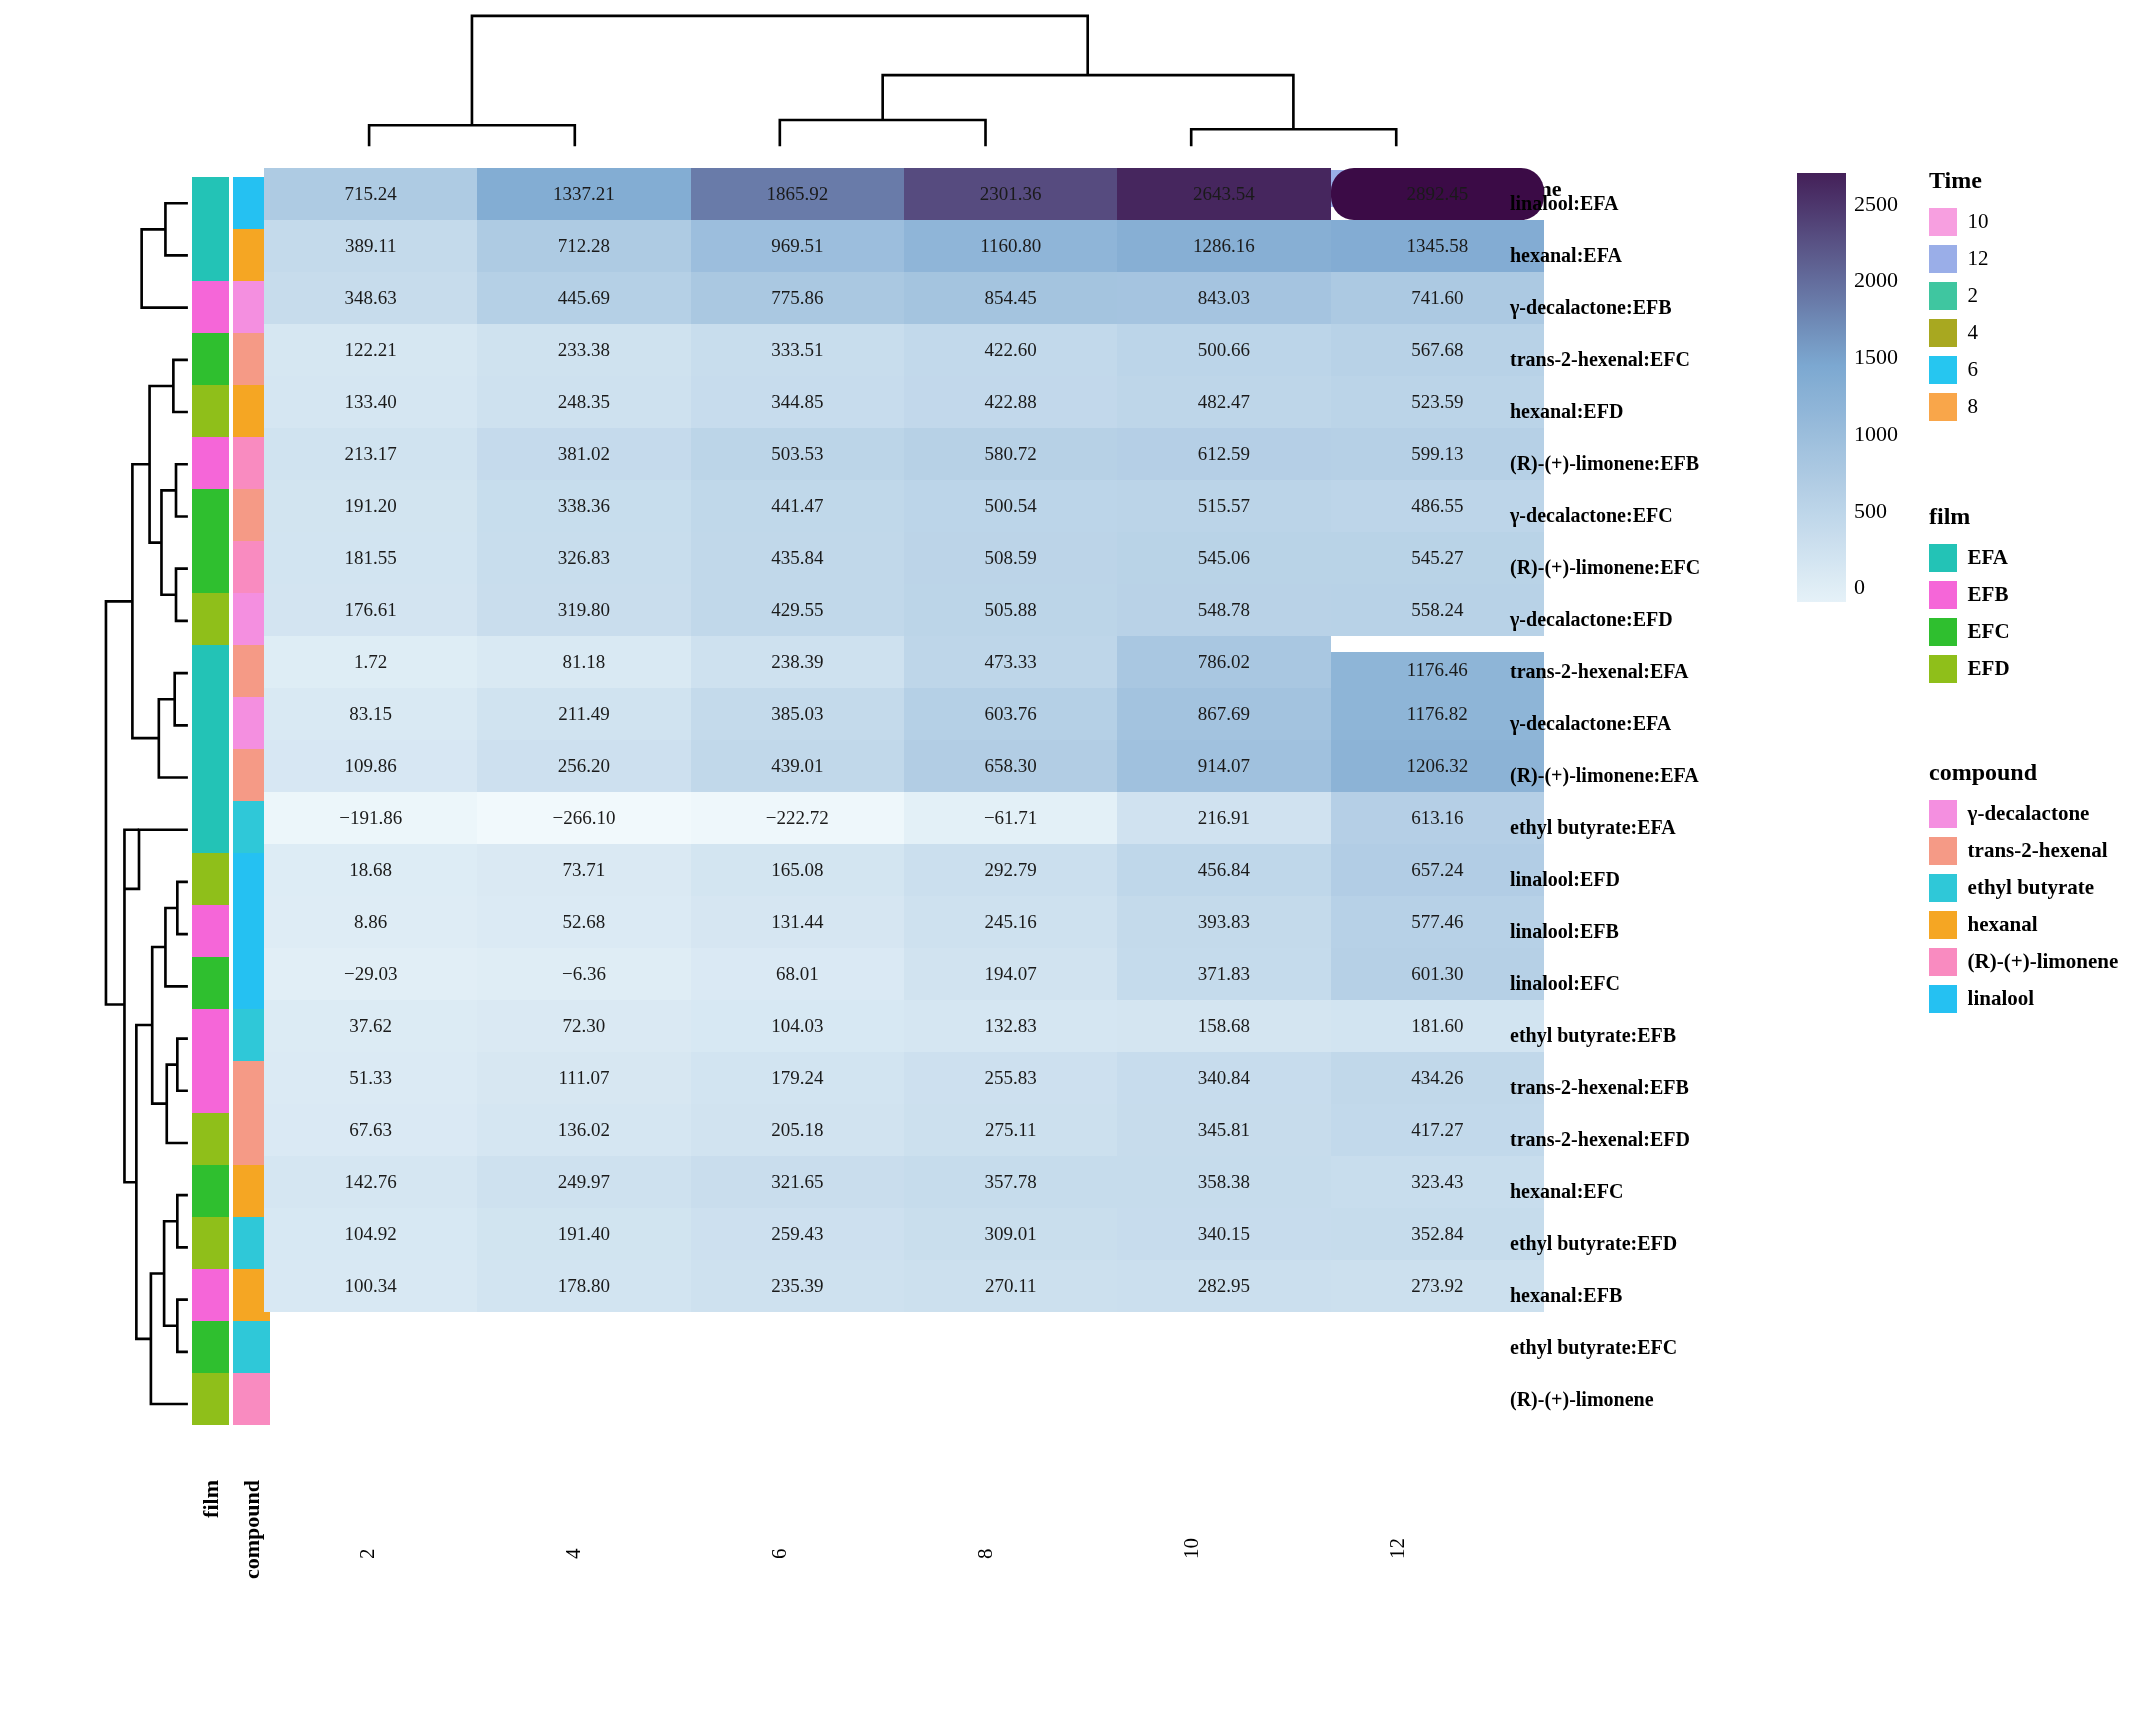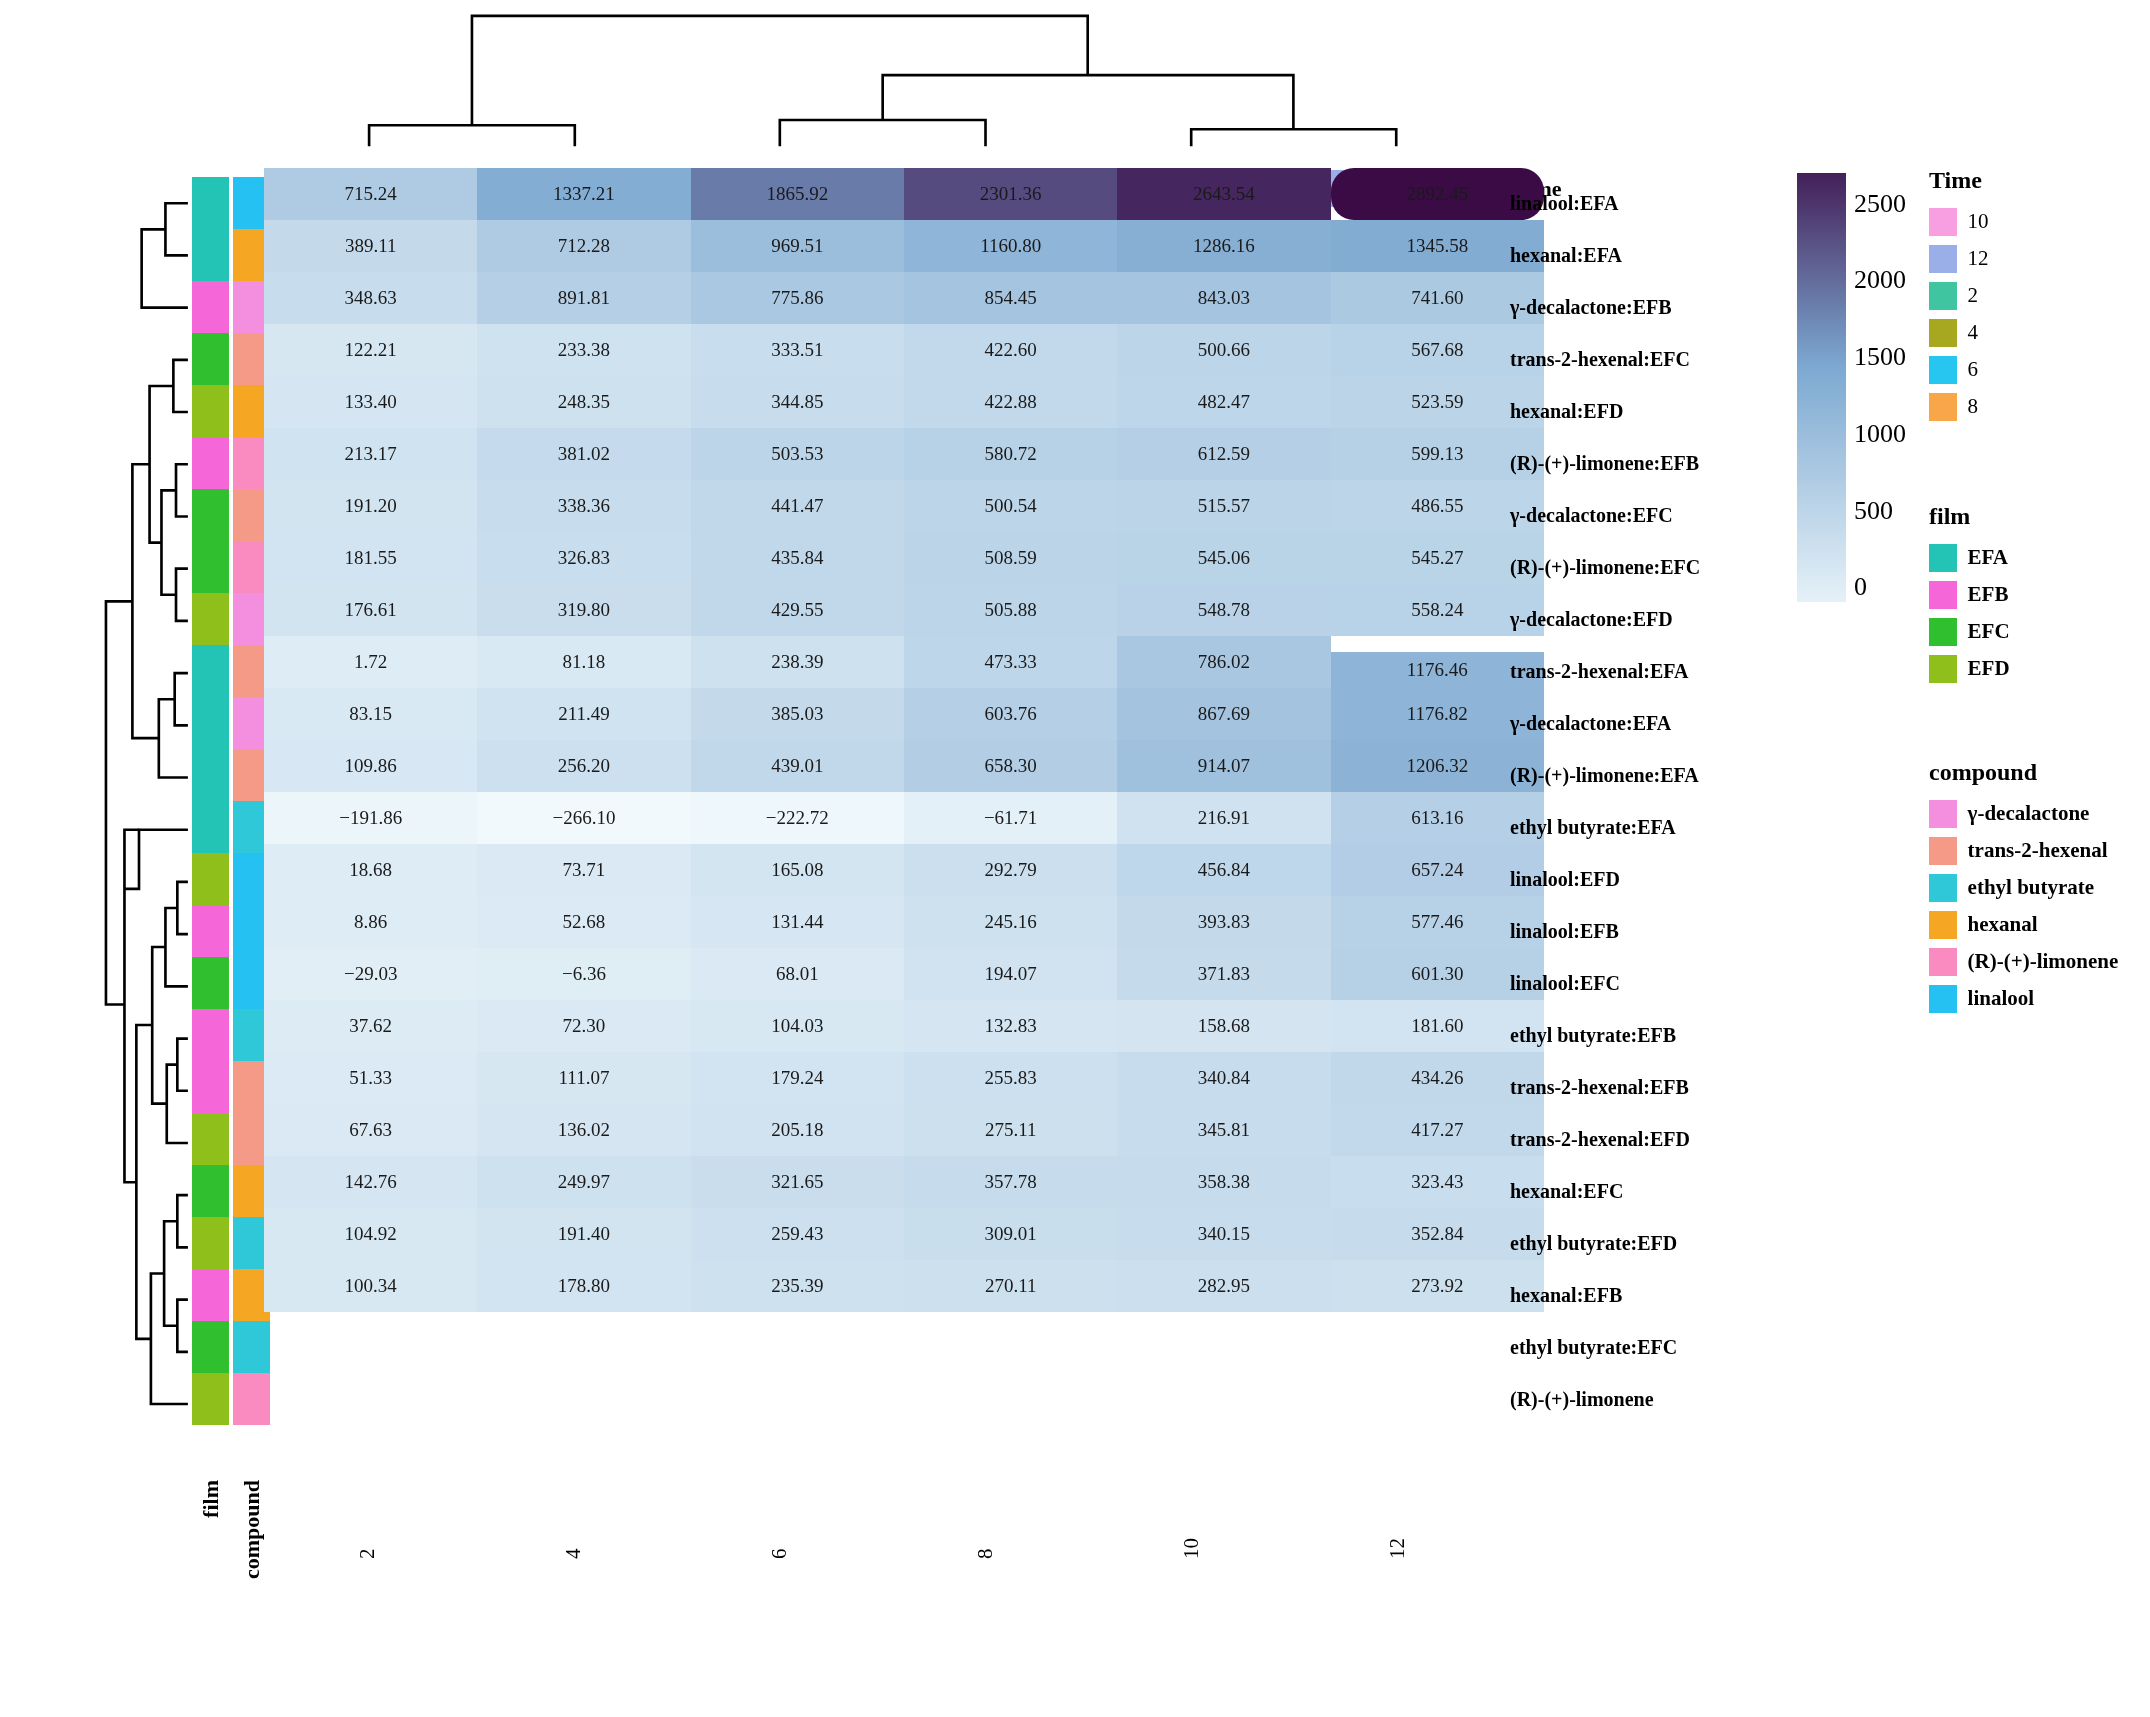--- a/index.html
+++ b/index.html
@@ -123,21 +123,21 @@
     position: absolute;
     left: 1797px;
     top: 173px;
     width: 49px;
     height: 429px;
     border: 0;
   }
   .cb-tick {
     position: absolute;
     left: 1854px;
-    font-size: 26px;
+    font-size: 22px;
     color: #000;
     transform: translateY(-50%);
   }
 
   
   .legend-block { position: absolute; }
   .legend-title {
     font-size: 24px;
     font-weight: bold;
     color: #000;
@@ -315,21 +315,21 @@
     <div class="hm-row">
       <div class="hm-cell" style="background: rgb(196, 218, 235);">389.11</div>
       <div class="hm-cell" style="background: rgb(174, 203, 227);">712.28</div>
       <div class="hm-cell" style="background: rgb(156, 190, 221);">969.51</div>
       <div class="hm-cell" style="background: rgb(143, 181, 216);">1160.80</div>
       <div class="hm-cell" style="background: rgb(135, 175, 212);">1286.16</div>
       <div class="hm-cell" style="background: rgb(131, 172, 211);">1345.58</div>
     </div>
     <div class="hm-row">
       <div class="hm-cell" style="background: rgb(199, 220, 236);">348.63</div>
-      <div class="hm-cell" style="background: rgb(181, 208, 230);">891.81</div>
+      <div class="hm-cell" style="background: rgb(181, 208, 230);">445.69</div>
       <div class="hm-cell" style="background: rgb(170, 200, 225);">775.86</div>
       <div class="hm-cell" style="background: rgb(164, 196, 223);">854.45</div>
       <div class="hm-cell" style="background: rgb(165, 196, 224);">843.03</div>
       <div class="hm-cell" style="background: rgb(172, 201, 226);">741.60</div>
     </div>
     <div class="hm-row">
       <div class="hm-cell" style="background: rgb(214, 231, 242);">122.21</div>
       <div class="hm-cell" style="background: rgb(207, 226, 239);">233.38</div>
       <div class="hm-cell" style="background: rgb(200, 221, 237);">333.51</div>
       <div class="hm-cell" style="background: rgb(194, 217, 235);">422.60</div>

